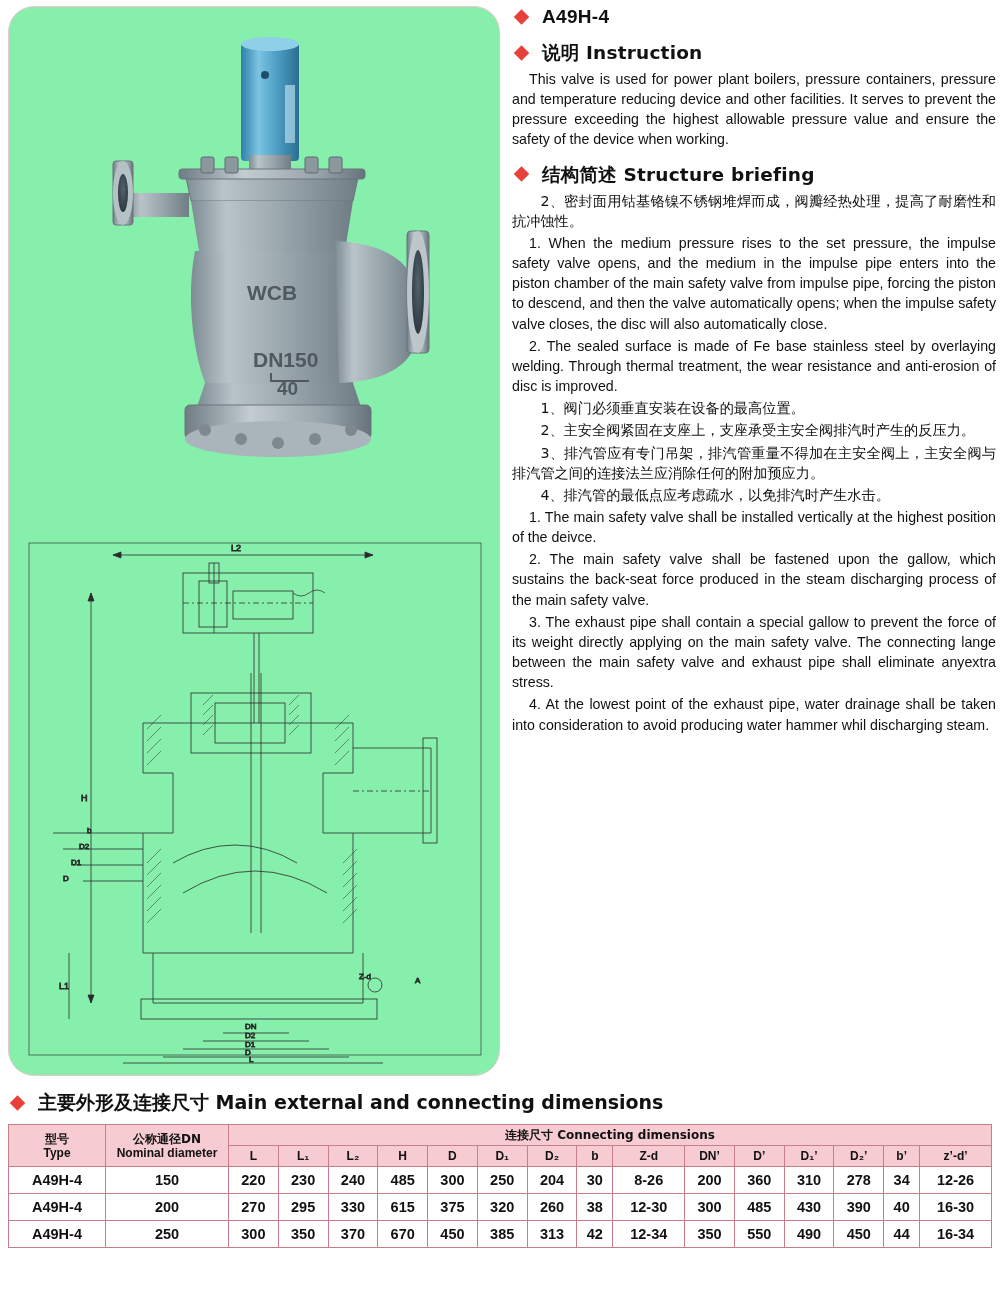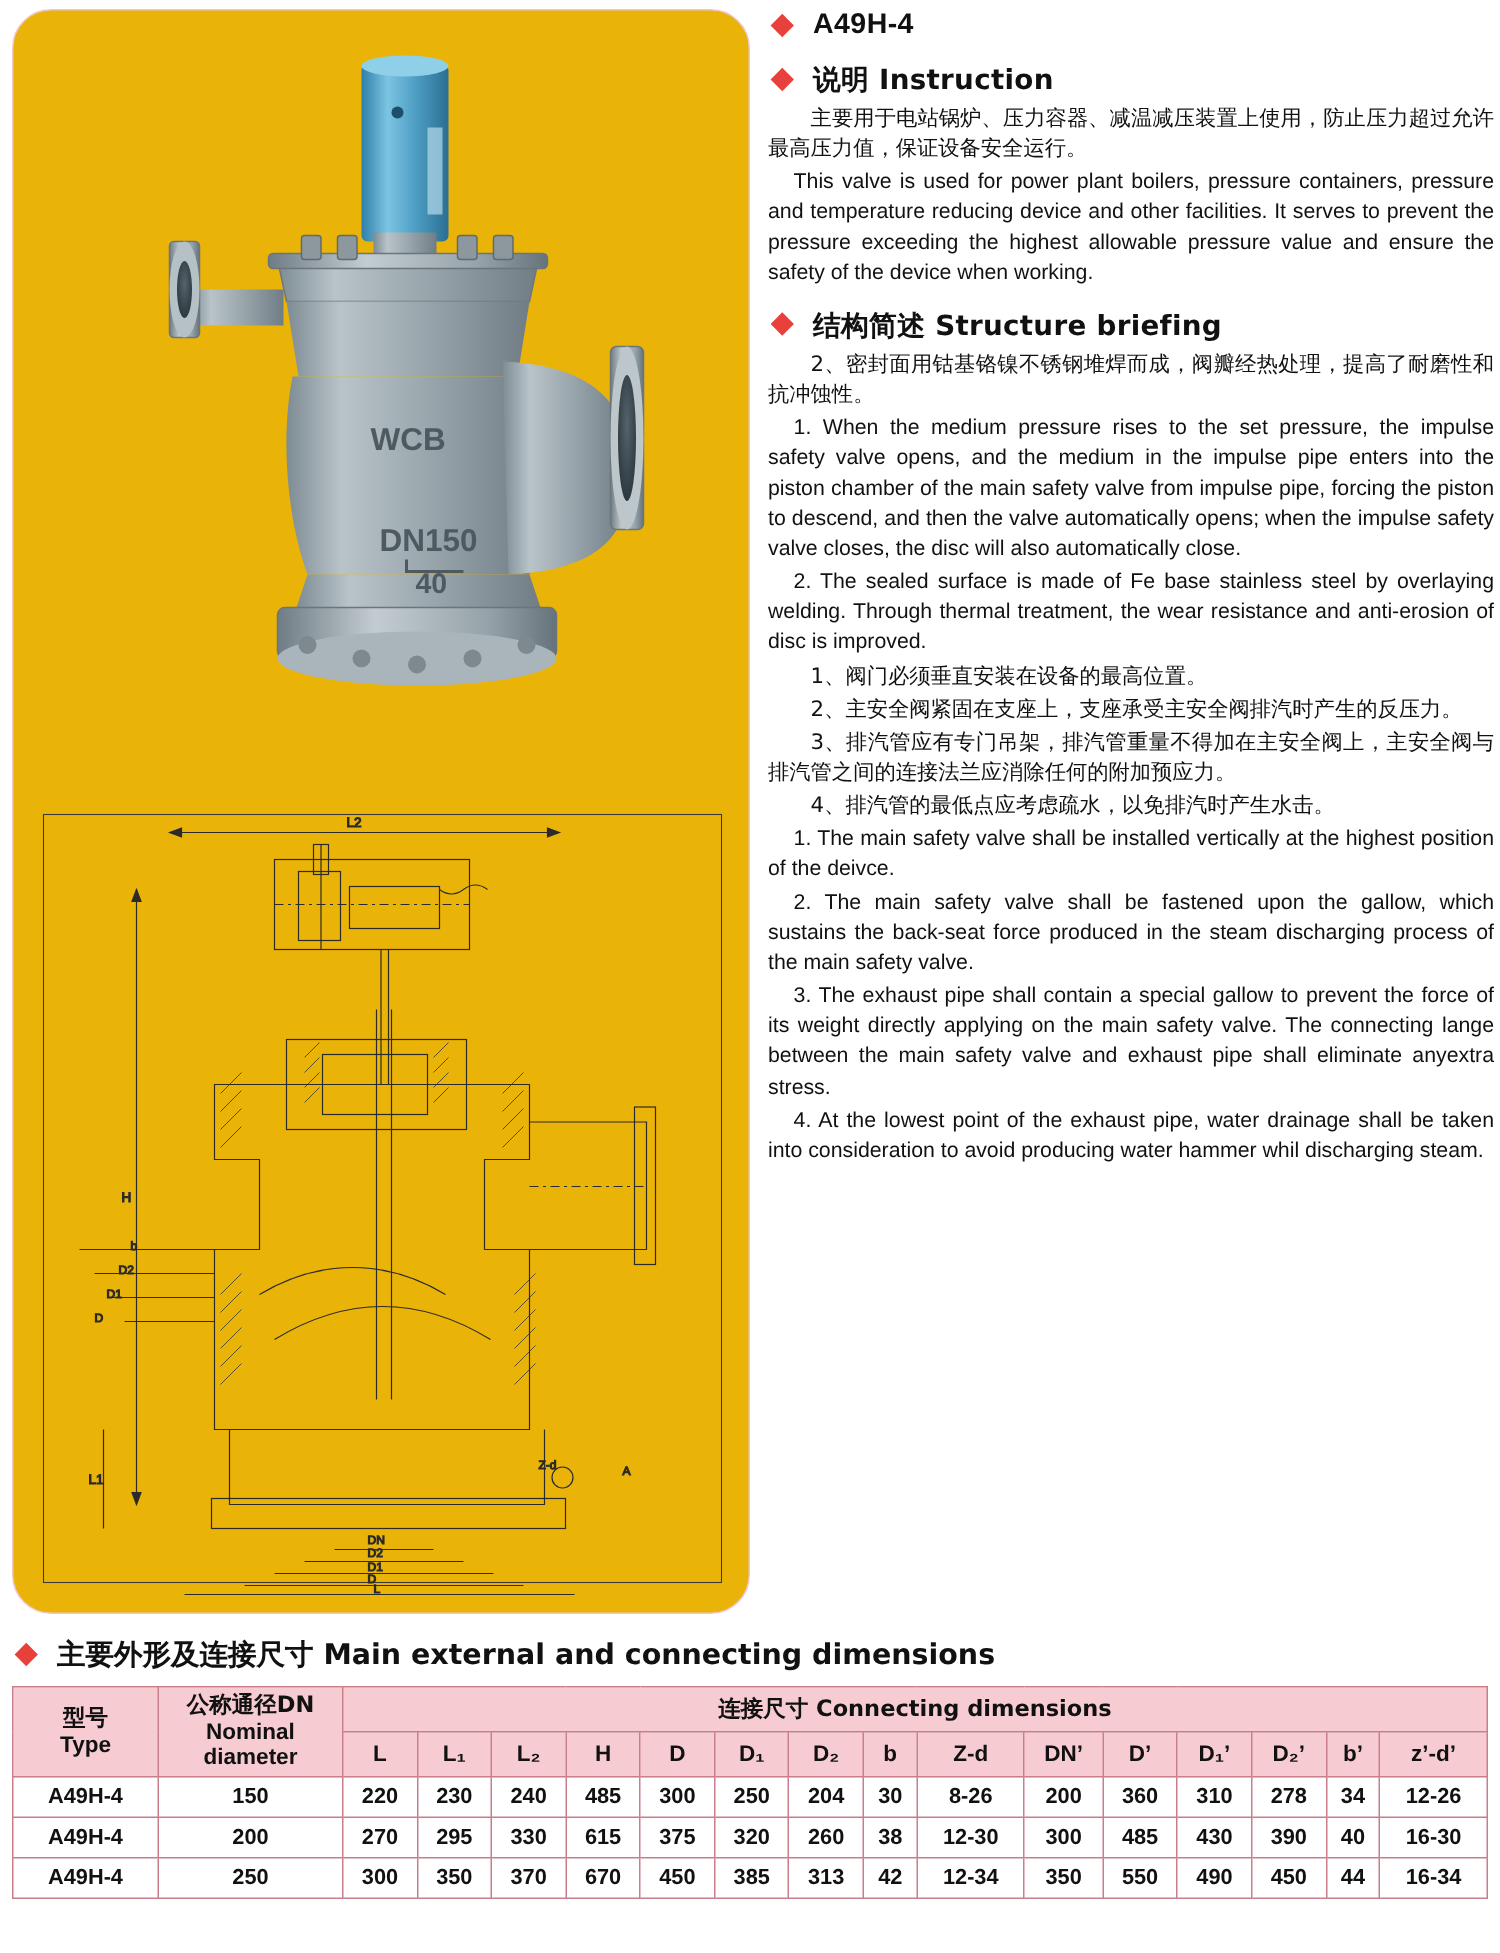--- a/index.html
+++ b/index.html
@@ -21,21 +21,21 @@
     height: 1302px;
   }
 
   
   .left-col {
     position: absolute;
     left: 8px;
     top: 6px;
     width: 492px;
     height: 1070px;
-    background: #eab308;
+    background: #86efac;
     border: 1px solid #f0c6cd;
     border-radius: 26px;
     box-sizing: border-box;
   }
   .photo-area {
     position: absolute;
     left: 0; top: 8px;
     width: 492px; height: 510px;
   }
   .drawing-area {
@@ -108,21 +108,21 @@
     font-size: 14px;
   }
   th, td {
     border: 1px solid #c97f8b;
     text-align: center;
     padding: 3px 2px;
     font-weight: bold;
   }
   thead th {
     background: #f6ccd2;
-    font-size: 15px;
+    font-size: 12px;
     line-height: 1.18;
   }
   tbody td {
     background: #ffffff;
     font-size: 14.5px;
     padding: 5px 2px;
   }
   .col-type { width: 92px; }
   .col-dn { width: 118px; margin-left: 27px; }
 </style>
@@ -297,21 +297,20 @@
 
     <h1 class="model-title">
       <span class="diamond"></span>
       <span>A49H-4</span>
     </h1>
 
     <h2 class="sec-head cjk">
       <span class="diamond"></span>
       <span>说明 Instruction</span>
     </h2>
-    <p class="body ind cjk">主要用于电站锅炉、压力容器、减温减压装置上使用，防止压力超过允许最高压力值，保证设备安全运行。</p>
     <p class="body ind-en">This valve is used for power plant boilers, pressure containers, pressure and temperature reducing device and other facilities. It serves to prevent the pressure exceeding the highest allowable pressure value and ensure the safety of the device when working.</p>
 
     <h2 class="sec-head cjk">
       <span class="diamond"></span>
       <span>结构简述  Structure briefing</span>
     </h2>
     <p class="body ind cjk">2、密封面用钴基铬镍不锈钢堆焊而成，阀瓣经热处理，提高了耐磨性和抗冲蚀性。</p>
     <p class="body ind-en">1. When the medium pressure rises to the set pressure, the impulse safety valve opens, and the medium in the impulse pipe enters into the piston chamber of the main safety valve from impulse pipe, forcing the piston to descend, and then the valve automatically opens; when the impulse safety valve closes, the disc will also automatically close.</p>
     <p class="body ind-en">2. The sealed surface is made of Fe base stainless steel by overlaying welding. Through thermal treatment, the wear resistance and anti-erosion of disc is improved.</p>
 

